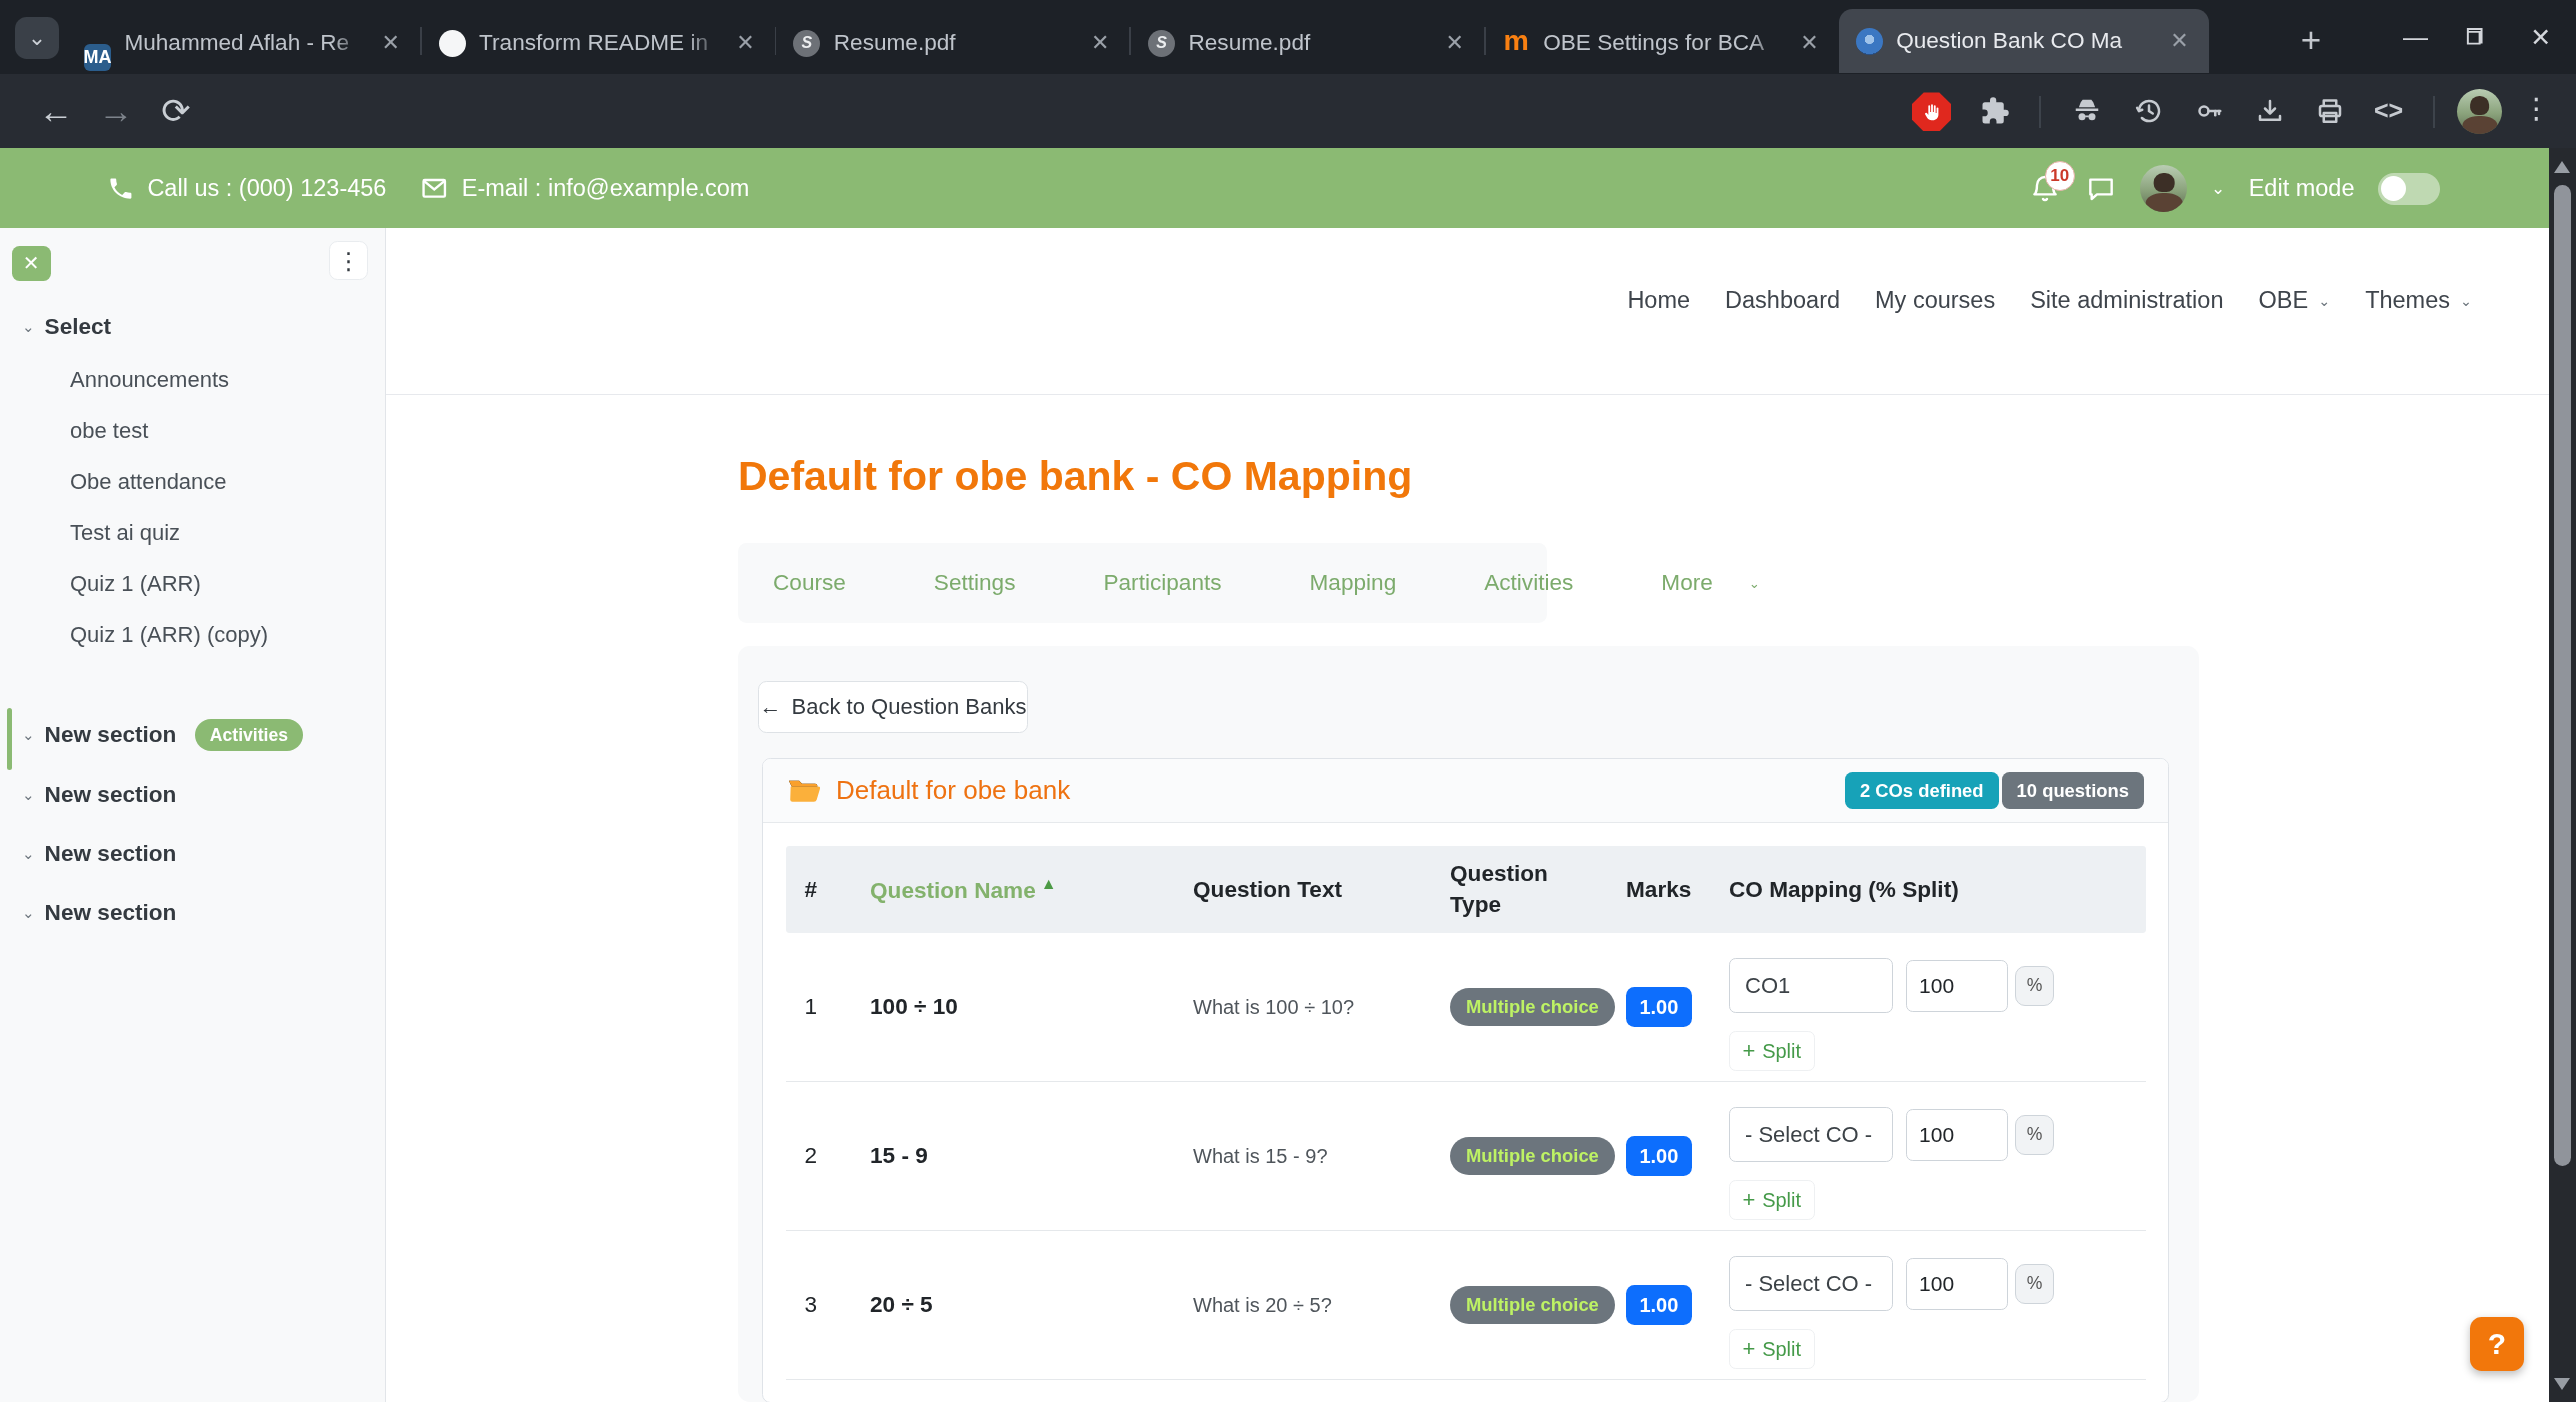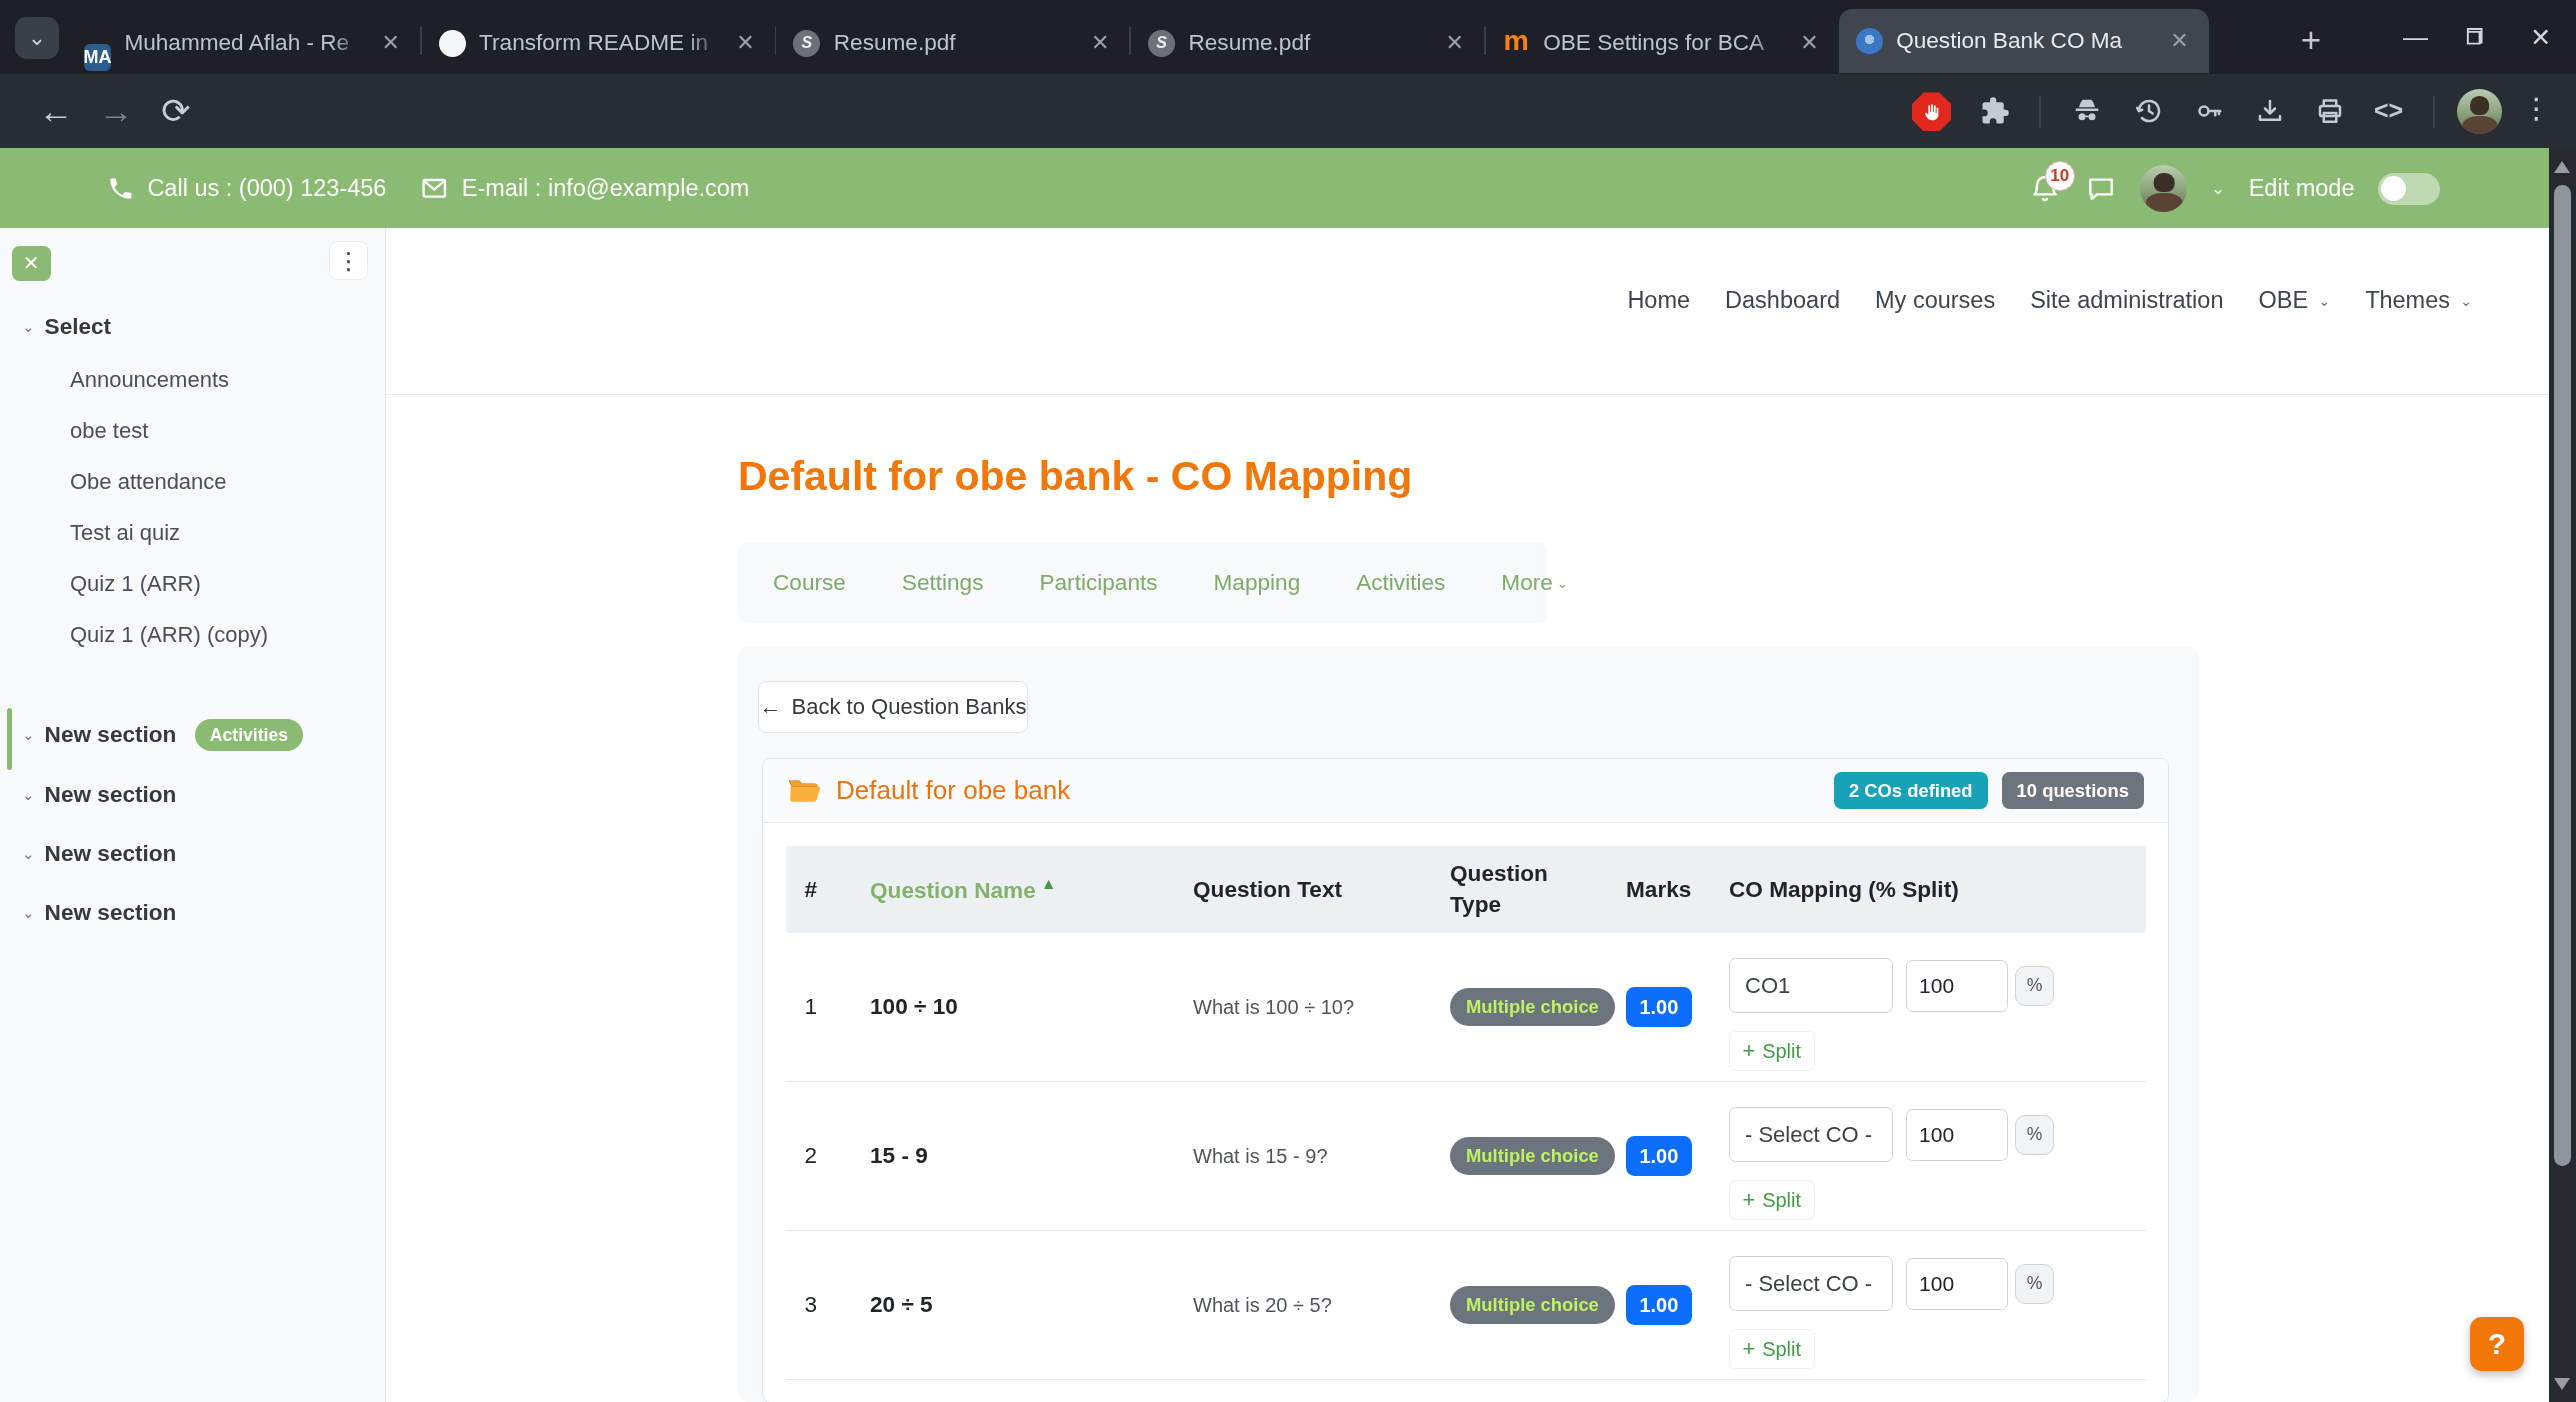--- a/index.html
+++ b/index.html
@@ -61,29 +61,29 @@
   .sb-gap { height:45px; }
   .hl-badge { background:#8bba73; color:#fff; font-size:17.6px; font-weight:bold; border-radius:838px; padding:5.9px 15px; margin-left:8.4px; }
   .hl-bar { position:absolute; left:6.7px; top:480px; width:5px; height:62px; background:#8bba73; border-radius:2.5px; }
 
   
   .main { position:absolute; left:386px; top:228px; width:2163px; height:1174px; background:#fff; }
   .topnav { position:absolute; right:77px; top:59px; display:flex; align-items:center; gap:35px; font-size:23.5px; color:#3f454c; }
   .topnav .chevd { font-size:14.3px; color:#6c757d; margin-left:-25px; }
   .navline { position:absolute; left:0; top:166px; width:2163px; height:0.8px; background:#e7e9ed; }
   .pagetitle { position:absolute; left:352px; top:225px; font-size:41px; font-weight:800; color:#f1770a; }
-  .coursetabs { position:absolute; left:352px; top:315px; width:809px; height:80px; background:#f8f9fa; border-radius:8.4px; display:flex; align-items:center; padding:0 35px; gap:56px; font-size:22.6px; color:#7cab6c; }
+  .coursetabs { position:absolute; left:352px; top:315px; width:809px; height:80px; background:#f8f9fa; border-radius:8.4px; display:flex; align-items:center; padding:0 35px; gap:88px; font-size:22.6px; color:#7cab6c; }
   .coursetabs .chevd { font-size:13.4px; margin-left:-52px; color:#7cab6c; }
 
   .graycard { position:absolute; left:352px; top:418px; width:1461px; height:756px; background:#f8f9fa; border-radius:11.7px; }
   .backbtn { position:absolute; left:20px; top:35px; width:270px; height:52px; background:#fff; border:0.8px solid #dee2e6; border-radius:8.4px; display:flex; align-items:center; justify-content:center; gap:10px; font-size:22px; color:#343a40; }
   .panel { position:absolute; left:23.5px; top:112px; width:1407px; height:645px; background:#fff; border:0.8px solid #dfe3e8; border-radius:8.4px; overflow:hidden; }
   .panelhead { height:64px; background:#fafbfc; border-bottom:0.8px solid #e6e9ec; display:flex; align-items:center; padding:0 23.5px; }
   .banktitle { font-size:26px; color:#ee7211; margin-left:15px; }
-  .badges { margin-left:auto; display:flex; gap:14px; }
+  .badges { margin-left:auto; display:flex; gap:3px; }
   .pill { color:#fff; font-size:18.4px; font-weight:bold; border-radius:7.5px; padding:7.5px 15px; }
   .pill-teal { background:#17a2b8; }
   .pill-gray { background:#6c757d; }
 
   .qtable { position:absolute; left:23.5px; top:87px; width:1360px; }
   .thead { height:87px; background:#edf0f3; border-radius:3.4px; display:flex; align-items:center; font-size:22.6px; font-weight:bold; color:#212529; }
   .c-num { width:84px; padding-left:18.4px; }
   .c-name { width:323px; }
   .c-text { width:257px; }
   .c-type { width:176px; }

